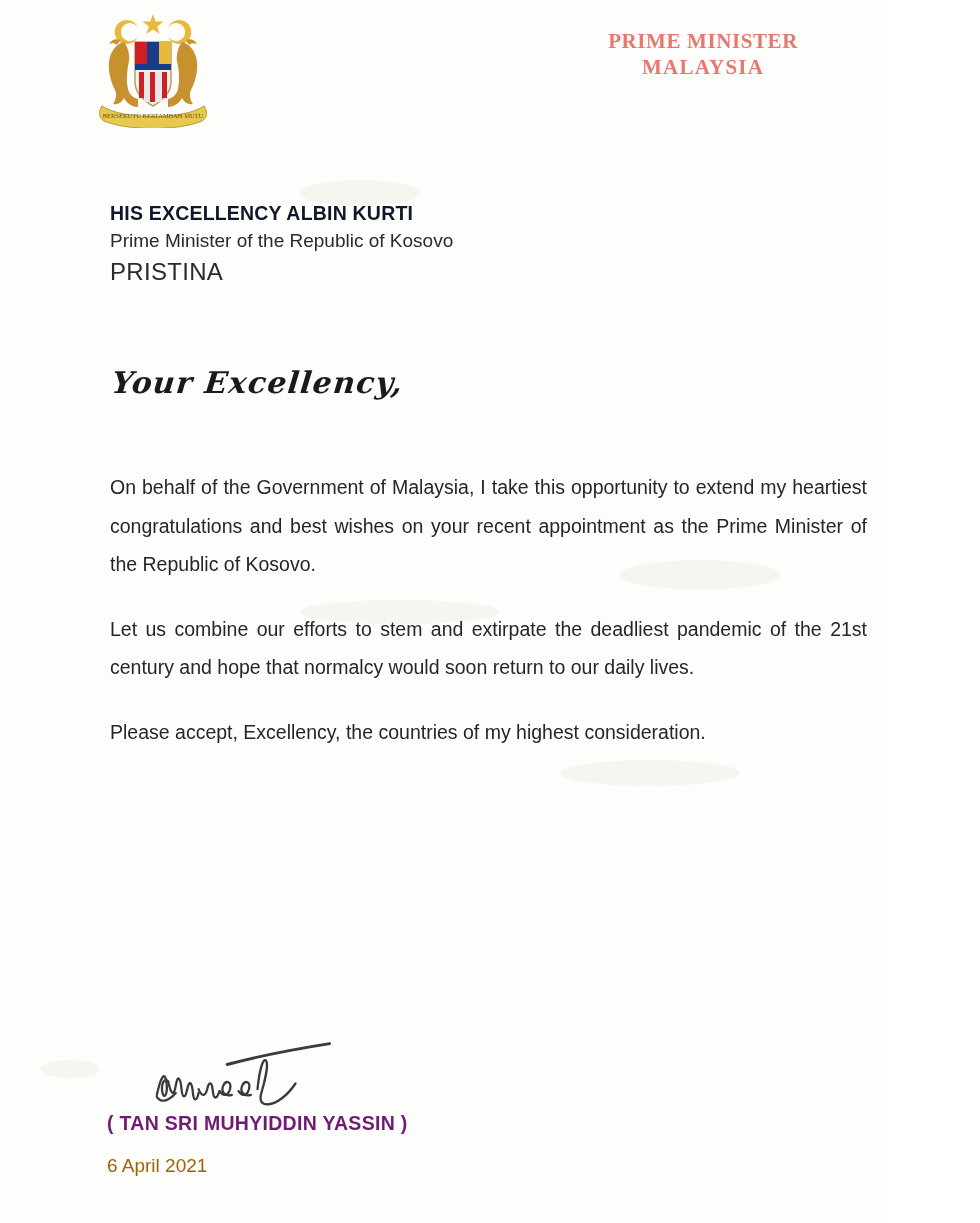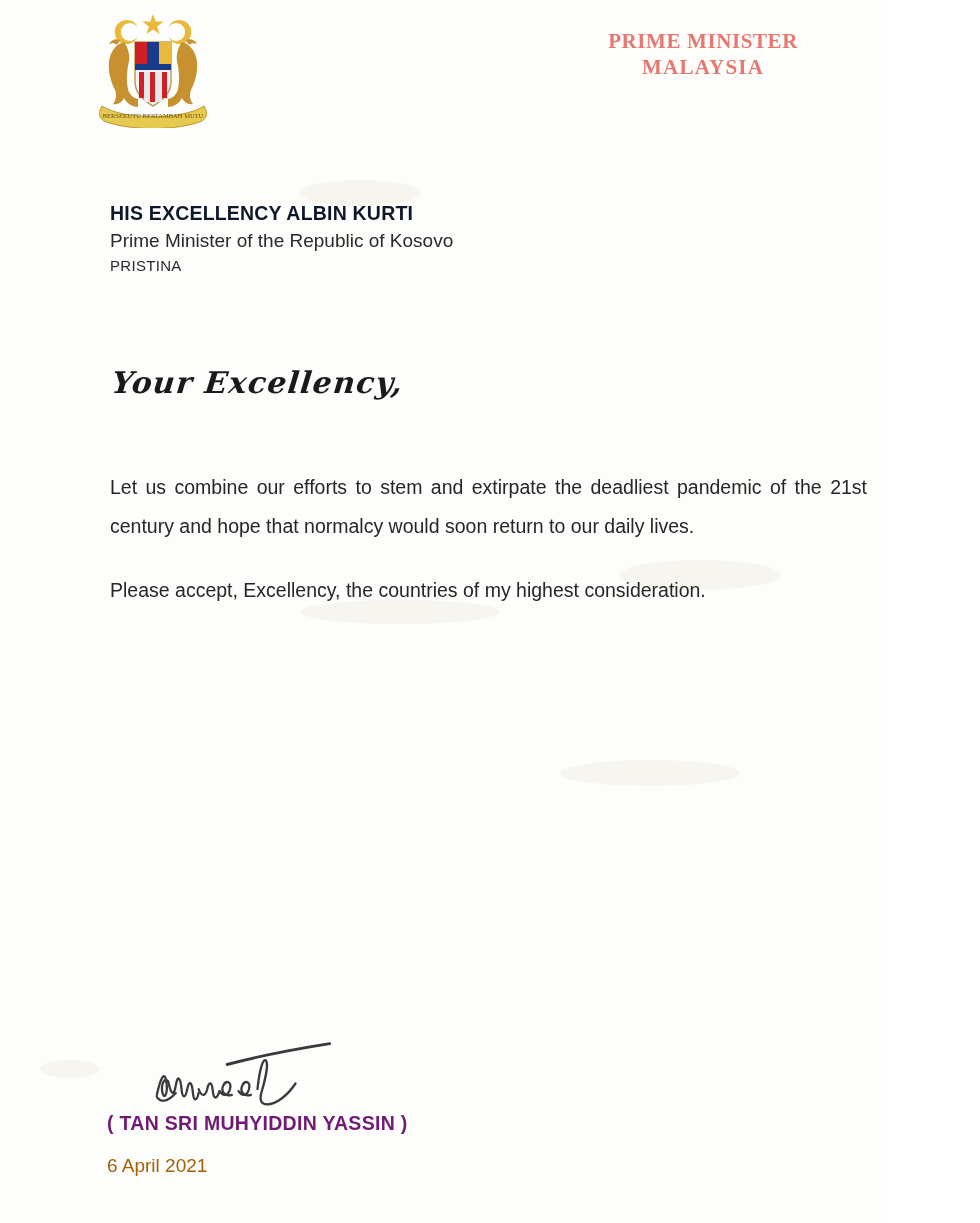--- a/index.html
+++ b/index.html
@@ -62,21 +62,21 @@
     font-weight: bold;
     font-size: 19.5px;
     letter-spacing: 0.2px;
     color: #0f172a;
   }
   .addressee .title {
     font-size: 19px;
     color: #2a2a2a;
   }
   .addressee .city {
-    font-size: 15px;
+    font-size: 24px;
     color: #2a2a2a;
     letter-spacing: 0.3px;
   }
 
   
   .salutation {
     position: absolute;
     left: 112px;
     top: 365px;
     font-family: "DejaVu Serif", serif;
@@ -200,20 +200,21 @@
 
   <div class="addressee">
     <div class="name">HIS EXCELLENCY ALBIN KURTI</div>
     <div class="title">Prime Minister of the Republic of Kosovo</div>
     <div class="city">PRISTINA</div>
   </div>
 
   <div class="salutation">Your Excellency,</div>
 
   <div class="body-text">
+    <p>On behalf of the Government of Malaysia, I take this opportunity to extend my heartiest congratulations and best wishes on your recent appointment as the Prime Minister of the Republic of Kosovo.</p>
     <p>Let us combine our efforts to stem and extirpate the deadliest pandemic of the 21st century and hope that normalcy would soon return to our daily lives.</p>
     <p class="no-justify">Please accept, Excellency, the countries of my highest consideration.</p>
   </div>
 
   <div class="signature-block">
     <div class="signature-img">
       <svg viewBox="0 0 320 80" width="320" height="76" xmlns="http://www.w3.org/2000/svg">
         <g fill="none" stroke="#3a3a3a" stroke-width="2.4" stroke-linecap="round">
           <path d="M44 62 c4 -18 8 -26 10 -14 c2 12 -2 20 -4 12 c-2 -8 2 -18 6 -12"></path>
           <path d="M56 48 c3 14 6 16 8 4 c2 -12 5 -8 6 4 c1 10 4 10 6 0 c2 -10 5 -8 6 4 c1 9 4 9 6 0"></path>

